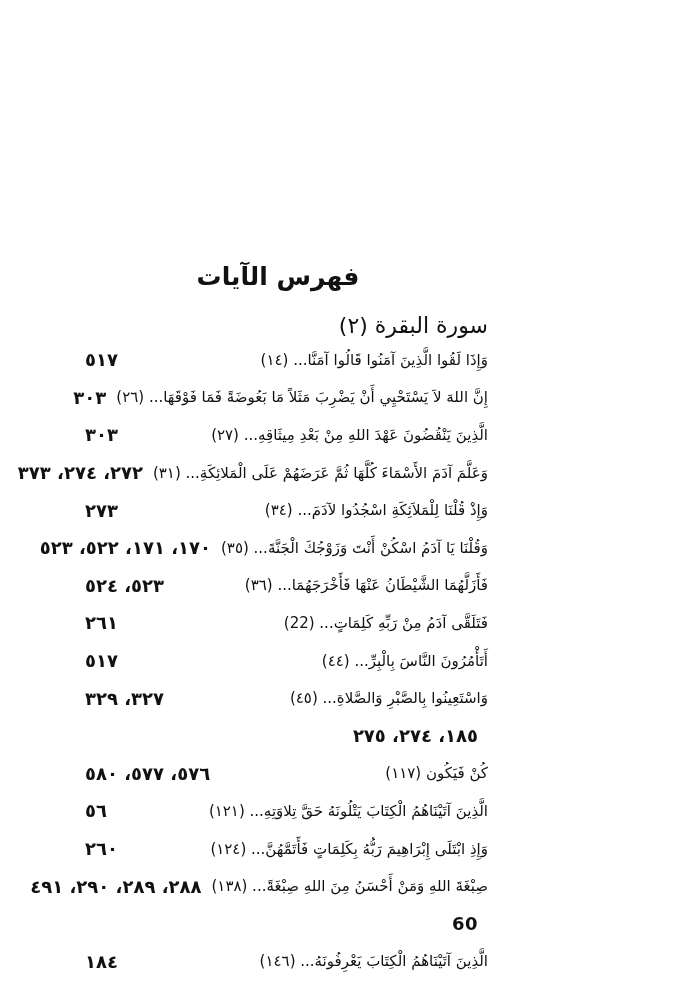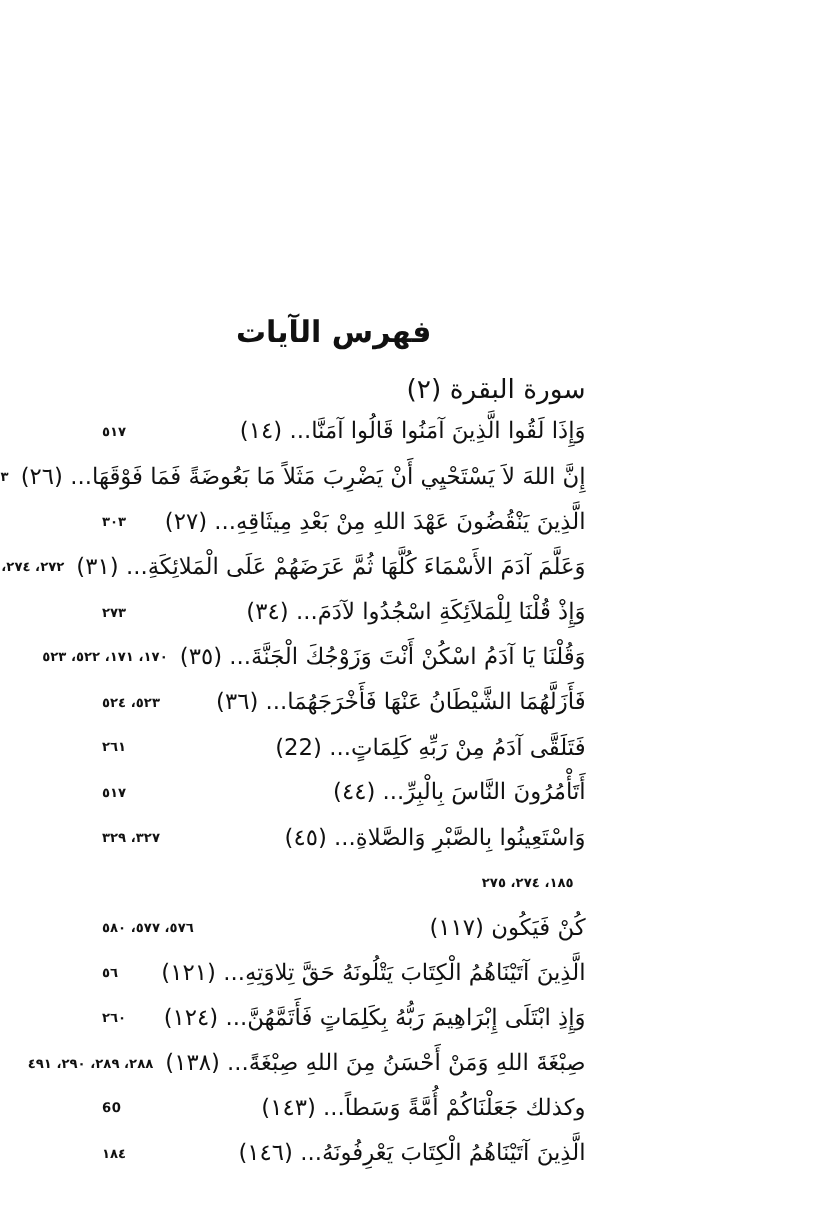--- a/index.html
+++ b/index.html
@@ -36,28 +36,28 @@
   .row {
     display: flex;
     direction: rtl;               
     justify-content: space-between;
     align-items: center;
     height: 37.6px;
   }
   .verse {
     direction: rtl;
     text-align: left;
-    font-size: 19px;
+    font-size: 15px;
     white-space: nowrap;
     line-height: 1.2;
   }
   .pages {
     direction: rtl;               
     text-align: center;
-    font-size: 11px;
+    font-size: 18px;
     font-weight: bold;
     white-space: nowrap;
     flex-shrink: 0;
     margin-right: 10px;           
     letter-spacing: 0.5px;
   }
 </style>
 </head>
 <body>
 
@@ -120,21 +120,20 @@
       </div>
       <div class="row">
         <div class="verse">وَإِذِ ابْتَلَى إِبْرَاهِيمَ رَبُّهُ بِكَلِمَاتٍ فَأَتَمَّهُنَّ... (١٢٤)</div>
         <div class="pages">٢٦٠</div>
       </div>
       <div class="row">
         <div class="verse">صِبْغَةَ اللهِ وَمَنْ أَحْسَنُ مِنَ اللهِ صِبْغَةً... (١٣٨)</div>
         <div class="pages">٢٨٨، ٢٨٩، ٢٩٠، ٤٩١</div>
       </div>
       <div class="row">
-        <div class="verse">وكذلك جَعَلْنَاكُمْ أُمَّةً وَسَطاً... (١٤٣)</div>
         <div class="pages">60</div>
       </div>
       <div class="row">
         <div class="verse">الَّذِينَ آتَيْنَاهُمُ الْكِتَابَ يَعْرِفُونَهُ... (١٤٦)</div>
         <div class="pages">١٨٤</div>
       </div>
     </div>
 </div>
 
 </body></html>

